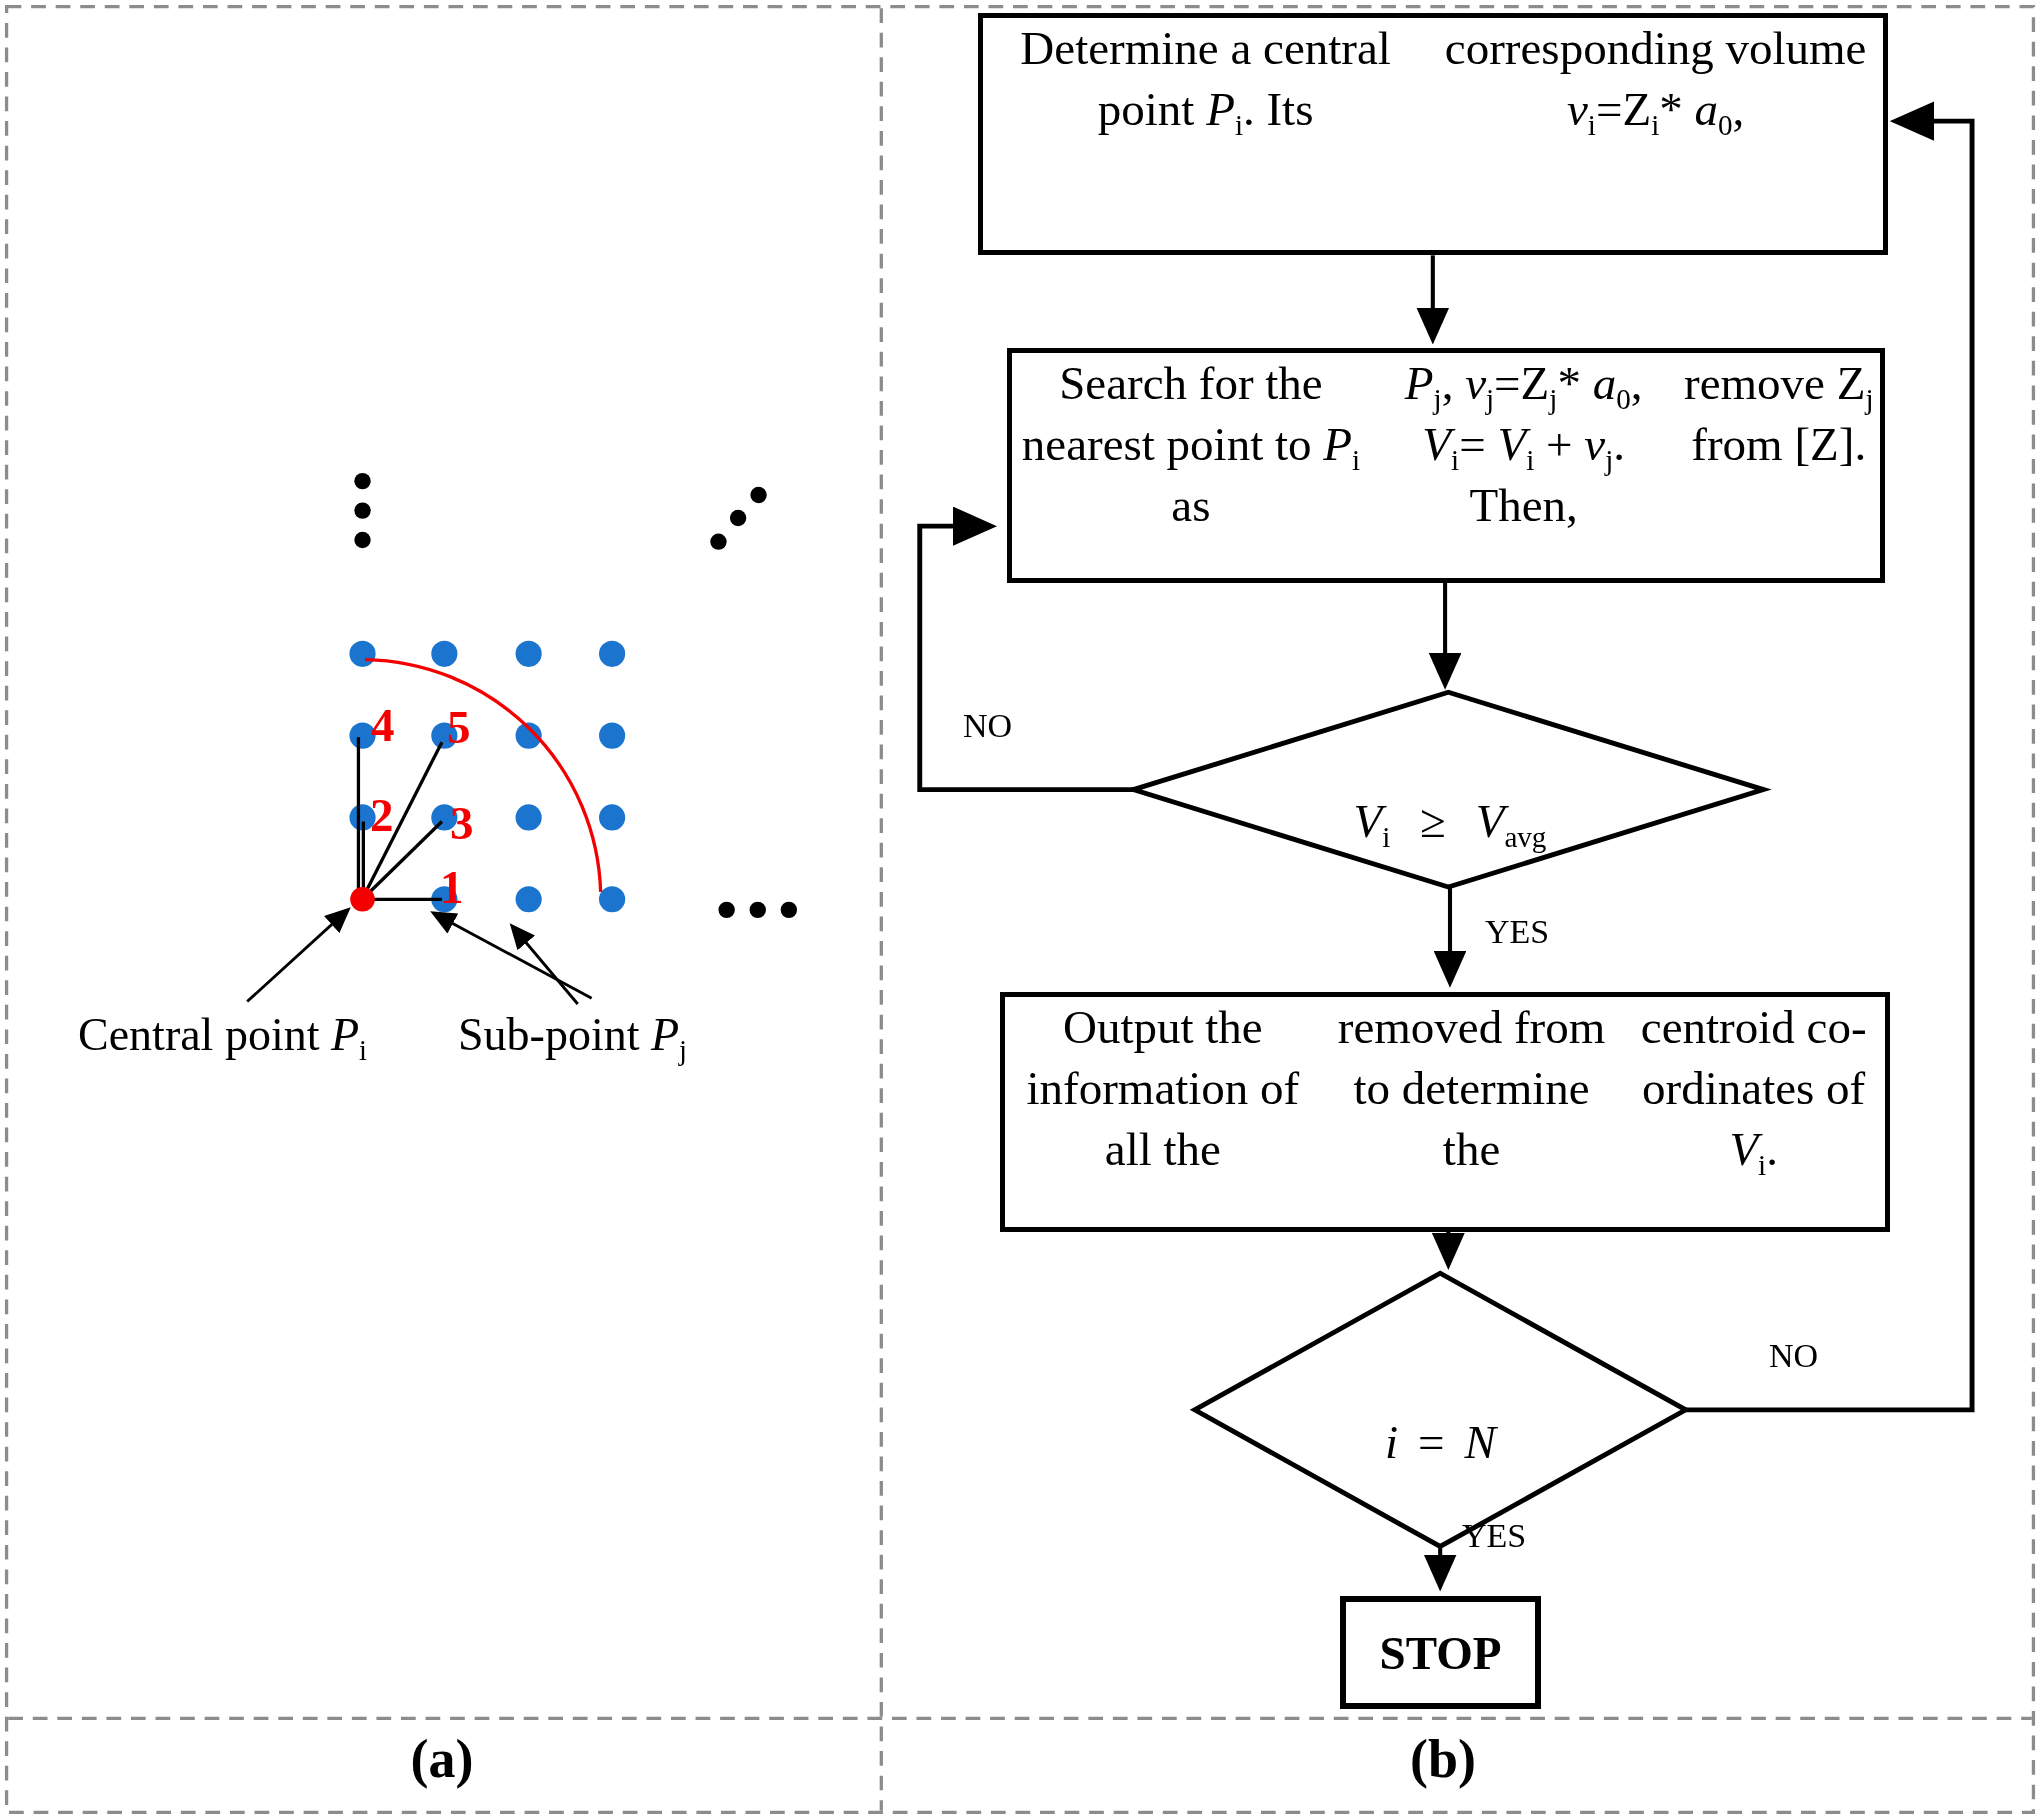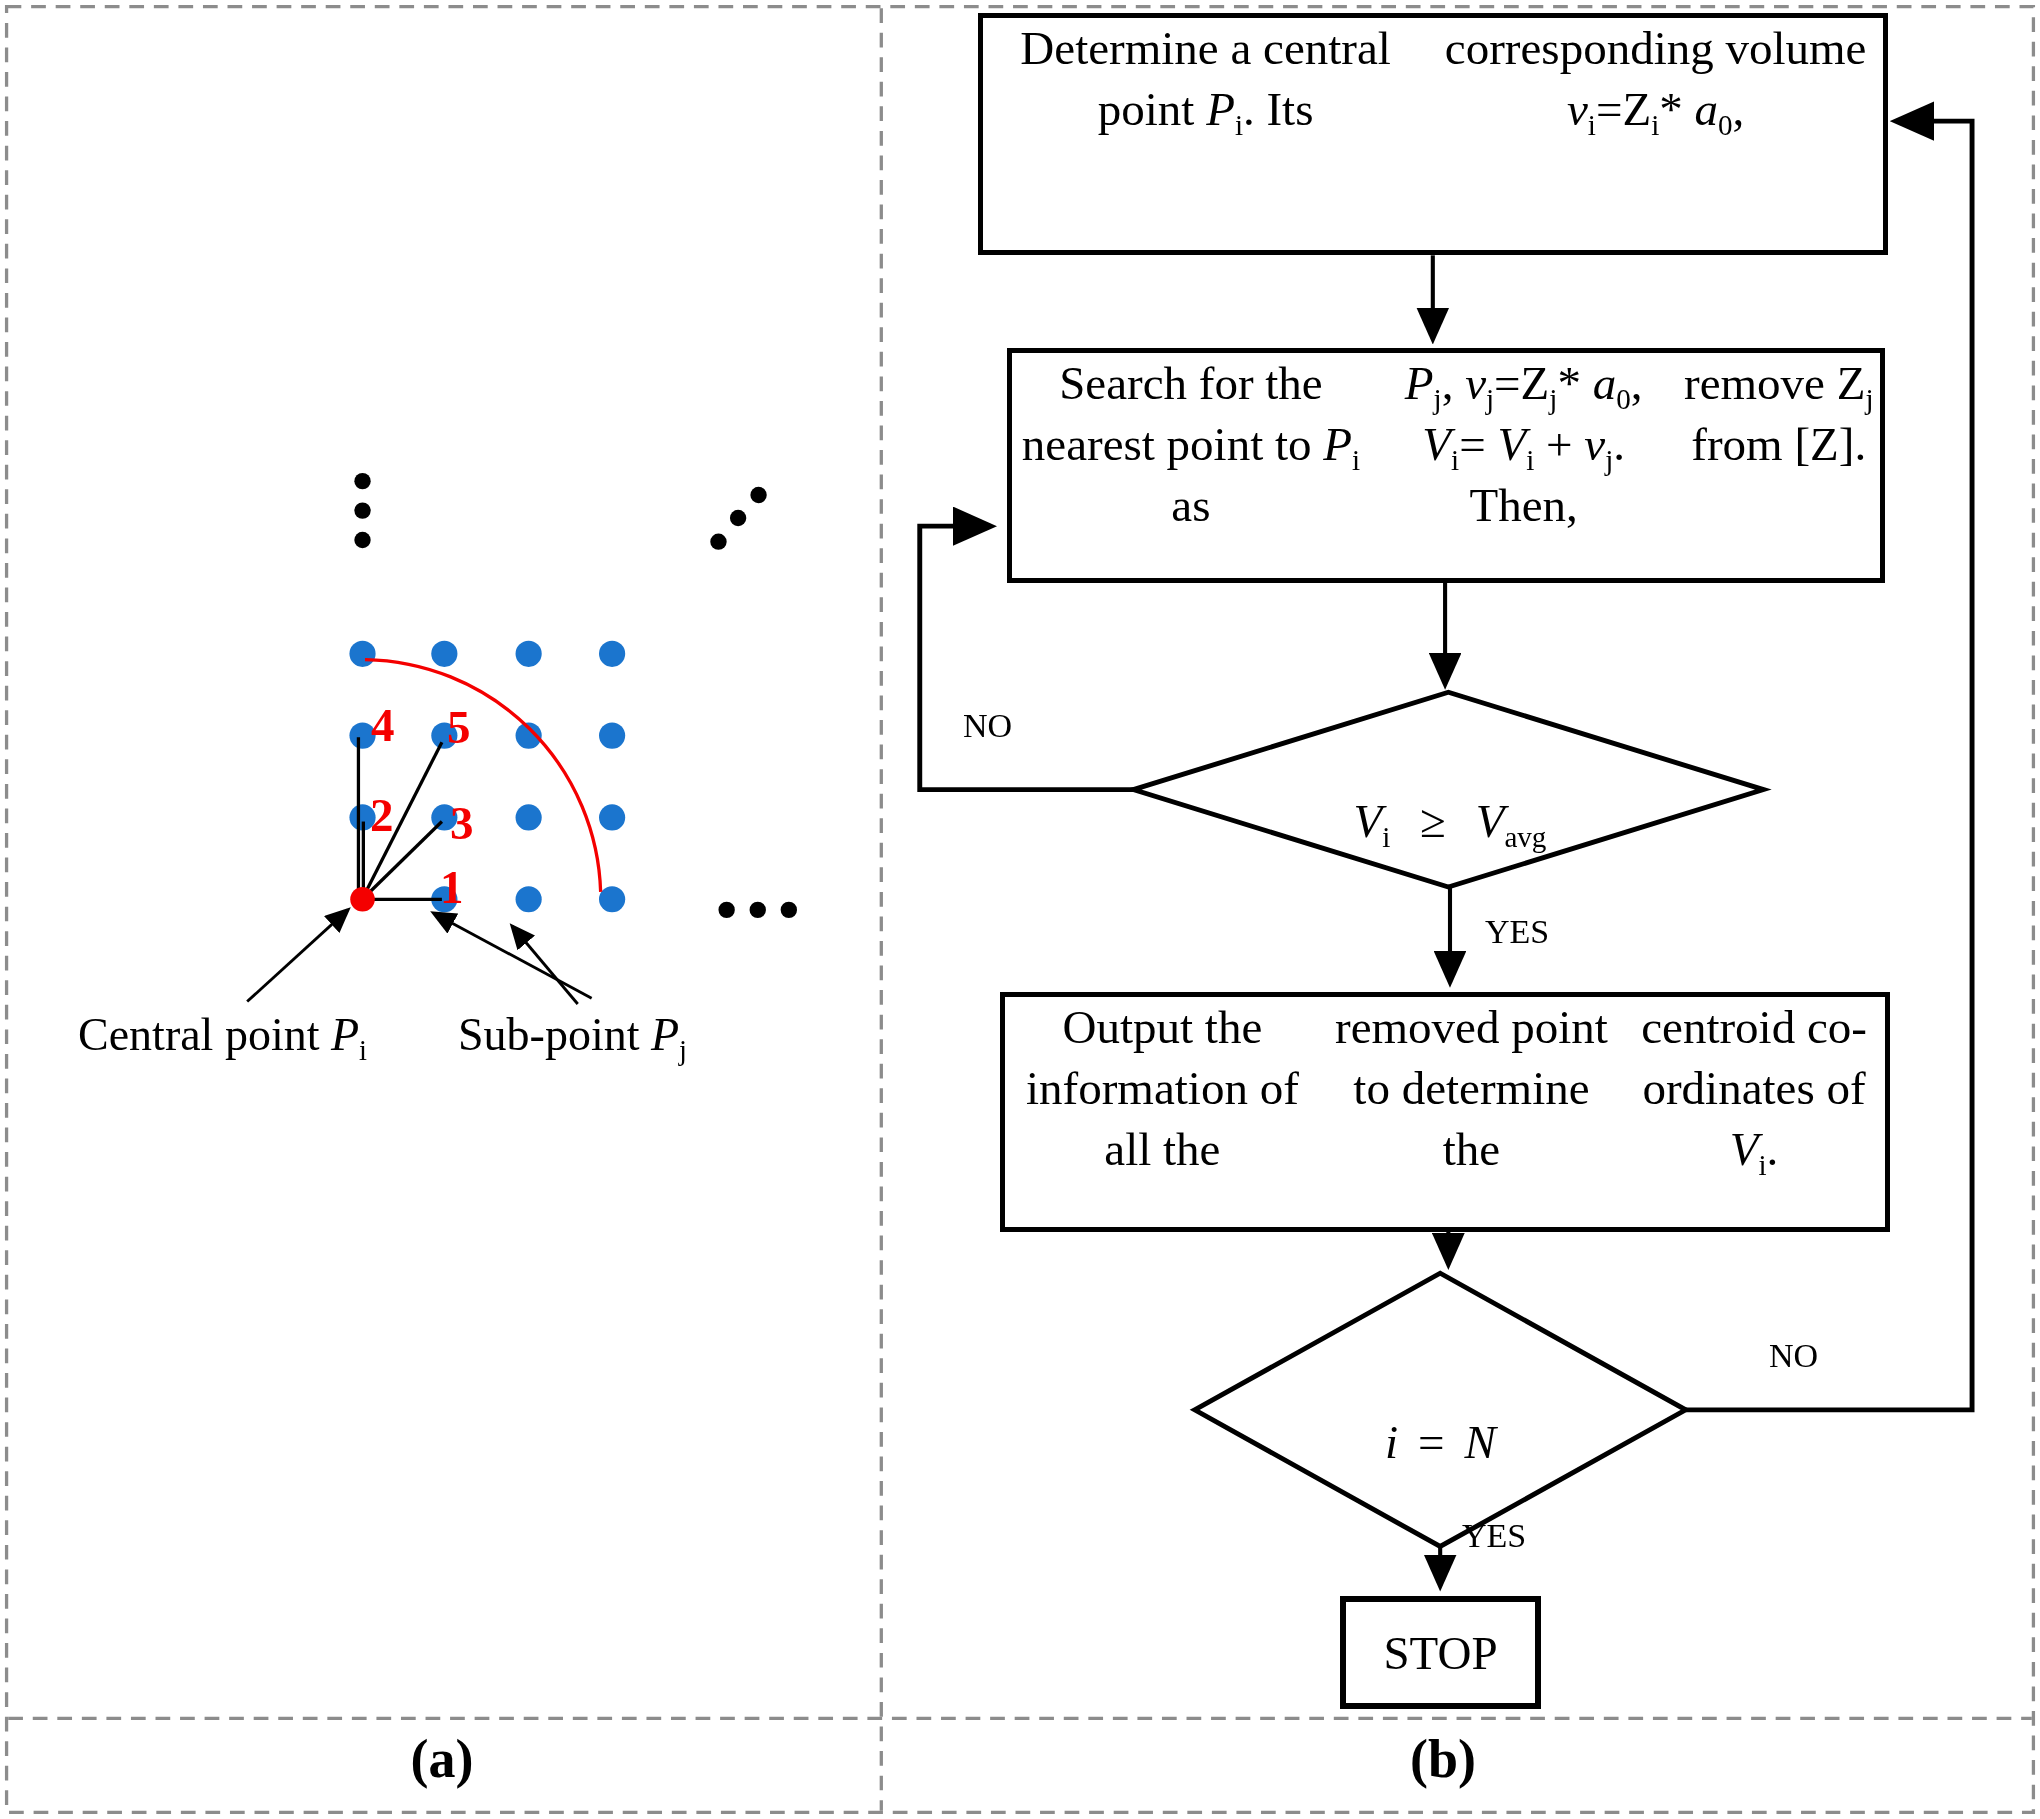--- a/index.html
+++ b/index.html
@@ -23,21 +23,21 @@
     text-align:center;font-size:47px;line-height:61px;
   }
   .dtext{
     position:absolute;text-align:center;font-size:47px;line-height:61px;
     word-spacing:18px;
     margin-top:32px;
   }
   .edge-label{position:absolute;font-size:34px;text-align:left;}
   .stopbox{
     position:absolute;box-sizing:border-box;border:6.5px solid #000;background:#fff;
-    display:flex;align-items:center;justify-content:center;font-size:47px;
+    display:flex;align-items:center;justify-content:center;font-size:47px;font-weight:bold;
   }
   .pa-label{position:absolute;font-size:46px;white-space:nowrap;font-family:Liberation Serif, serif;}
   .pnum{position:absolute;font-size:47px;font-weight:bold;color:var(--red);line-height:1;}
   .caption{position:absolute;font-size:54px;font-weight:bold;text-align:center;width:164px;}
 </style>
 </head>
 <body>
 
 <div id="canvas" style="--blue: #1B75CE; --red: #F40000; --dash: #8C8C8C;">
 
@@ -139,21 +139,21 @@
     <div><span class="it">P</span><sub>j</sub>, <span class="it">v</span><sub>j</sub>=Z<sub>j</sub>* <span class="it">a</span><sub>0</sub>, <span class="it">V</span><sub>i</sub>= <span class="it">V</span><sub>i</sub> + <span class="it">v</span><sub>j</sub>. Then,</div>
     <div>remove Z<sub>j</sub> from [Z].</div>
   </div>
 
   <div class="edge-label" style="left:963px;top:707px;width:131px">NO</div>
   <div class="dtext" style="left:1188px;top:759px;width:524px"><span class="it">V</span><sub>i</sub> ≥ <span class="it">V</span><sub>avg</sub></div>
   <div class="edge-label" style="left:1485px;top:913px;width:131px">YES</div>
 
   <div class="fbox" style="left:1000px;top:992px;width:890px;height:240px">
     <div>Output the information of all the</div>
-    <div>removed point to determine the</div>
+    <div>removed from to determine the</div>
     <div>centroid co-ordinates of <span class="it">V</span><sub>i</sub>.</div>
   </div>
 
   <div class="dtext" style="left:1277px;top:1380px;width:327px;word-spacing:8.2px"><span class="it">i</span> = <span class="it">N</span></div>
   <div class="edge-label" style="left:1769px;top:1337px;width:131px">NO</div>
   <div class="edge-label" style="left:1462px;top:1517px;width:131px">YES</div>
 
   <div class="stopbox" style="left:1340px;top:1596px;width:201px;height:113px">
     <span>STOP</span>
   </div>

